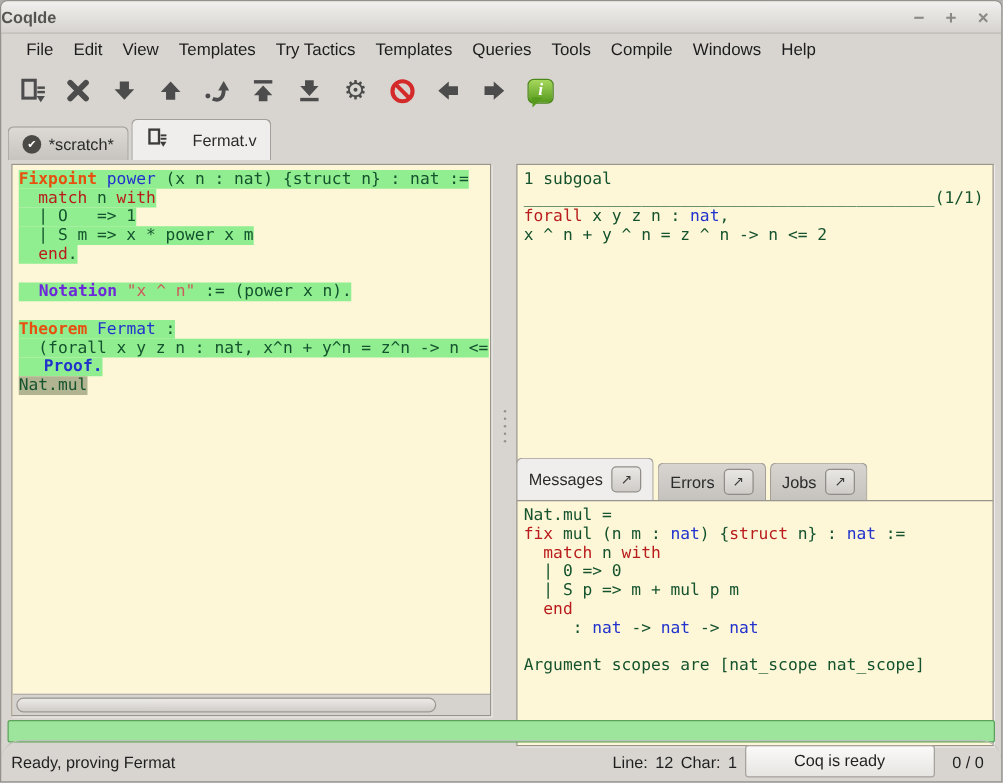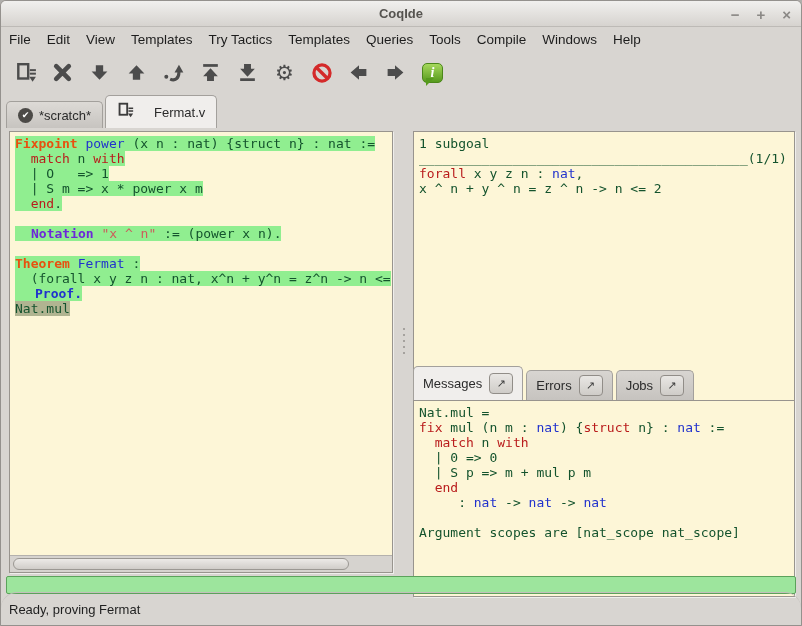--- a/index.html
+++ b/index.html
@@ -2,27 +2,27 @@
 <html><head>
 <meta charset="utf-8">
 <style>
   * { margin:0; padding:0; box-sizing:border-box; }
   html,body { width:802px; height:626px; background:#b0aeab; font-family:"Liberation Sans",sans-serif; }
   .window { position:relative; width:802px; height:626px; background:#d8d5d1; border:1px solid #94918d; border-radius:6px 6px 0 0; overflow:hidden; }
 
   
   .titlebar { position:absolute; top:0; left:0; right:0; height:26px;
     background:linear-gradient(#f1f0ee,#d6d3cf); border-bottom:1px solid #bdbab6; }
-  .title { position:absolute; left:0; right:0; top:0; height:26px; line-height:26px; text-align:center;
+  .title { position:absolute; left:0; right:0; top:0; height:26px; line-height:26px; 
     font-size:13px; font-weight:bold; color:#565450; }
   .win-controls { position:absolute; right:10px; top:0; height:26px; display:flex; align-items:center; gap:17px; }
   .win-btn { color:#8b8986; font-size:15px; font-weight:bold; line-height:1; cursor:default; }
 
   
-  .menubar { position:absolute; top:26px; left:0; right:0; height:24px; display:flex; align-items:center; padding-left:0; }
+  .menubar { position:absolute; top:26px; left:0; right:0; height:24px; display:flex; align-items:center; padding-left:12px; }
   .menu-item { padding:3px 8px; font-size:13.5px; color:#1d1d1d; }
 
   
   .toolbar { position:absolute; top:50px; left:0; right:0; height:43px; display:flex; align-items:center; padding-left:6px; }
   .tool-btn { width:37px; height:34px; display:flex; align-items:center; justify-content:center; }
   .tool-btn svg { display:block; }
   .gear-glyph { font-size:21px; color:#4c4c4c; line-height:1; }
   .info-badge { position:relative; width:21px; height:20px; border-radius:5px;
     background:linear-gradient(#a6d85c,#569a1d); border:1px solid #4b871a;
     color:#fff; font-family:"Liberation Serif",serif; font-style:italic; font-weight:bold;
@@ -278,15 +278,23 @@
     <div class="pane msg-pane">
       <div class="codebox"><div class="cl"><span class="hl"><span class="c-t">Nat.mul =</span></span></div><div class="cl"><span class="hl"><span class="c-g">fix</span><span class="c-t"> mul (n m : </span><span class="c-i">nat</span><span class="c-t">) {</span><span class="c-g">struct</span><span class="c-t"> n} : </span><span class="c-i">nat</span><span class="c-t"> :=</span></span></div><div class="cl"><span class="hl"><span class="c-t">  </span><span class="c-g">match</span><span class="c-t"> n </span><span class="c-g">with</span></span></div><div class="cl"><span class="hl"><span class="c-t">  | 0 =&gt; 0</span></span></div><div class="cl"><span class="hl"><span class="c-t">  | S p =&gt; m + mul p m</span></span></div><div class="cl"><span class="hl"><span class="c-t">  </span><span class="c-g">end</span></span></div><div class="cl"><span class="hl"><span class="c-t">     : </span><span class="c-i">nat</span><span class="c-t"> -&gt; </span><span class="c-i">nat</span><span class="c-t"> -&gt; </span><span class="c-i">nat</span></span></div><div class="cl"><span class="hl">&nbsp;</span></div><div class="cl"><span class="hl"><span class="c-t">Argument scopes are [nat_scope nat_scope]</span></span></div></div>
     </div>
 
   </div>
 
   <div class="progress"></div>
 
   <div class="statusbar">
     <div class="status-left">Ready, proving Fermat</div>
+    <div class="status-right">
+      <span>Line:</span>
+      <span>12</span>
+      <span>Char:</span>
+      <span>1</span>
+      <span class="coq-status-btn">Coq is ready</span>
+      <span class="counter">0 / 0</span>
+    </div>
   </div>
 
 </div>
 
 </body></html>

